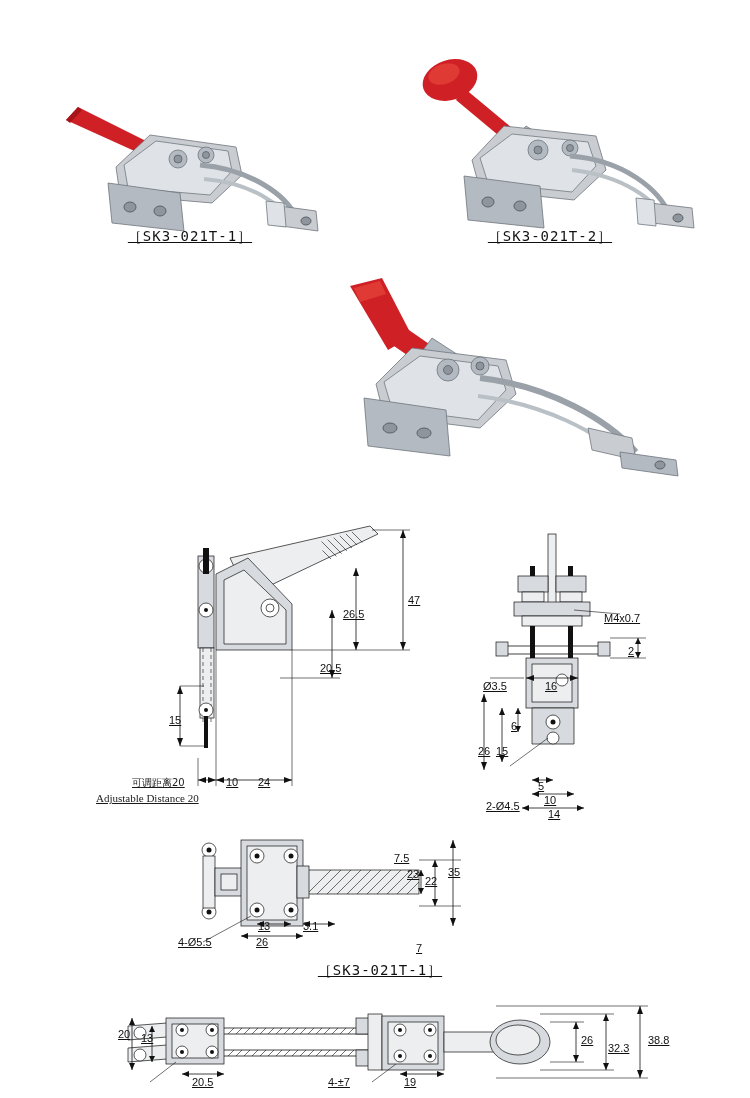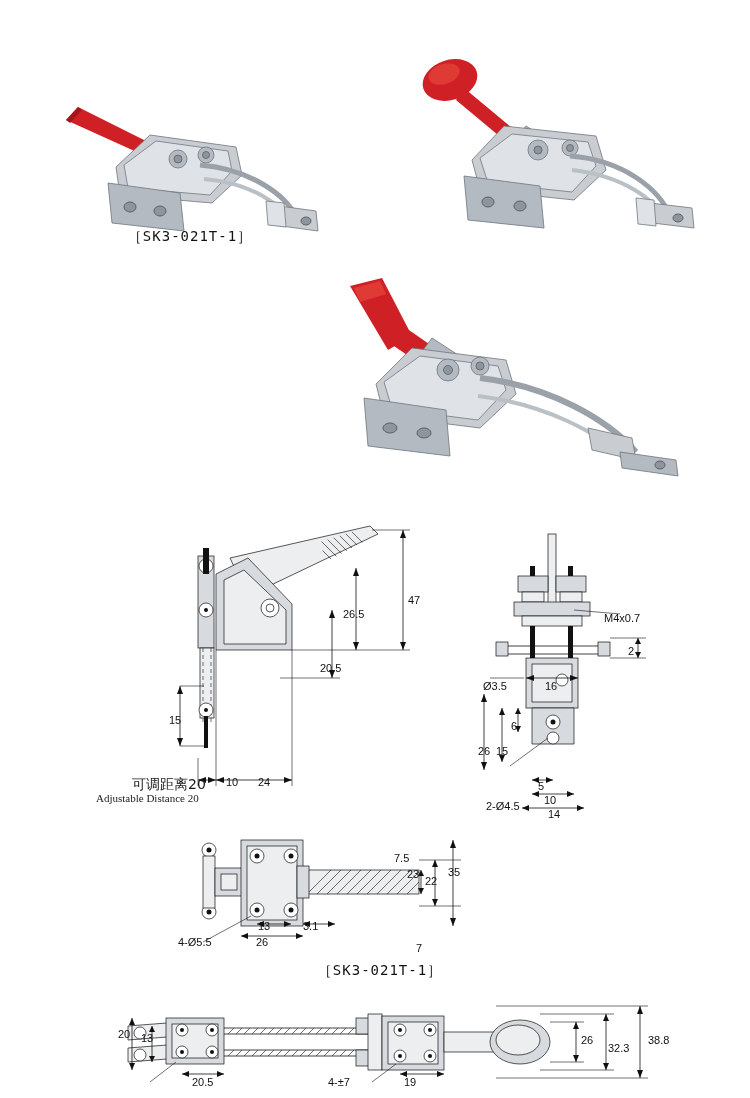--- a/index.html
+++ b/index.html
@@ -1,21 +1,21 @@
 <!DOCTYPE html>
 <html><head>
 <meta charset="utf-8">
 <style>
   html,body{margin:0;padding:0;background:#ffffff;}
   body{width:750px;height:1098px;position:relative;font-family:"Liberation Sans",sans-serif;color:#1a1a1a;overflow:hidden;}
   .page{position:relative;width:750px;height:1098px;}
-  .abs{position:absolute;}
+  .abs{position:absolute;text-decoration:underline;}
   .caption{font-family:"DejaVu Sans Mono","Liberation Mono",monospace;font-size:14px;letter-spacing:1px;color:#111;text-align:center;white-space:nowrap;}
   .dim{font-family:"Liberation Sans",sans-serif;font-size:11px;color:#111;white-space:nowrap;}
-  .cn{font-family:"DejaVu Sans","Liberation Sans",sans-serif;font-size:14px;white-space:nowrap;}
+  .cn{font-family:"DejaVu Sans","Liberation Sans",sans-serif;font-size:10px;white-space:nowrap;}
   .en{font-family:"Liberation Serif",serif;font-size:11px;white-space:nowrap;}
   svg{display:block;overflow:visible;}
   .ln{stroke:#111;stroke-width:0.8;fill:none;}
   .ln-thin{stroke:#111;stroke-width:0.6;fill:none;}
   .dash{stroke:#111;stroke-width:0.6;fill:none;stroke-dasharray:4 3;}
   .metal{fill:#c9cdd2;stroke:#6f757c;stroke-width:0.8;}
   .metal2{fill:#b4bac1;stroke:#6f757c;stroke-width:0.8;}
   .metal3{fill:#dfe3e7;stroke:#707880;stroke-width:0.8;}
   .darkmetal{fill:#8e959c;stroke:#5b6167;stroke-width:0.8;}
   .red{fill:#cf2026;}
@@ -81,20 +81,21 @@
       <circle cx="118" cy="100" r="4" class="darkmetal"></circle>
       <circle cx="150" cy="98" r="8" class="metal2"></circle>
       <circle cx="150" cy="98" r="3.5" class="darkmetal"></circle>
       <path class="ln" style="stroke:#9aa1a8;stroke-width:5" d="M150,106 C204,110 240,140 250,166"></path>
       <path class="ln" style="stroke:#b9c0c6;stroke-width:4" d="M152,120 C204,126 236,150 246,172"></path>
       <path class="metal" d="M222,152 L272,158 L274,178 L224,172 Z"></path>
       <ellipse cx="258" cy="168" rx="5" ry="4" fill="#8e959c" stroke="#5b6167"></ellipse>
       <path class="metal3" d="M216,148 L234,150 L236,176 L218,174 Z"></path>
     </svg>
   </div>
+  <div class="abs caption" style="left:410px;top:228px;width:280px;">［SK3-021T-2］</div>
 
   <div class="abs" style="left:320px;top:270px;">
     <svg width="370" height="215" viewBox="0 0 370 215">
       <g>
         <path class="red" d="M30,16 L62,8 L92,66 L68,80 Z"></path>
         <path class="red2" d="M34,18 L60,11 L66,24 L40,32 Z"></path>
         <path class="red" d="M86,58 L112,76 L100,94 L74,76 Z"></path>
       </g>
       <path class="metal2" d="M100,84 L140,112 L152,94 L112,68 Z"></path>
       <path class="metal" d="M92,78 L186,90 L196,124 L160,158 L64,146 L56,114 Z"></path>

